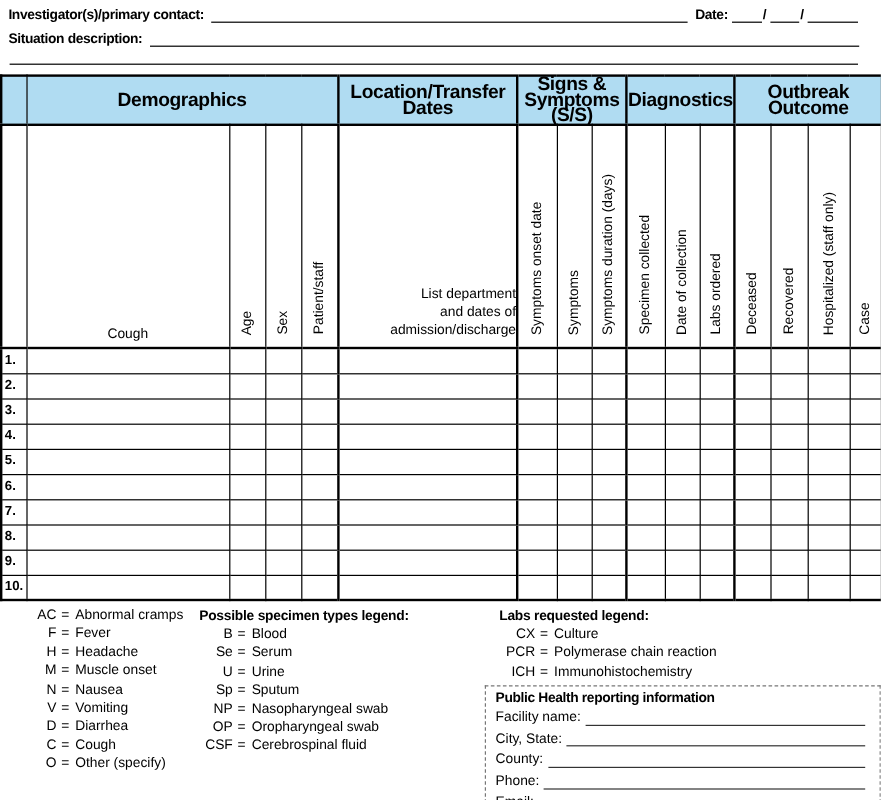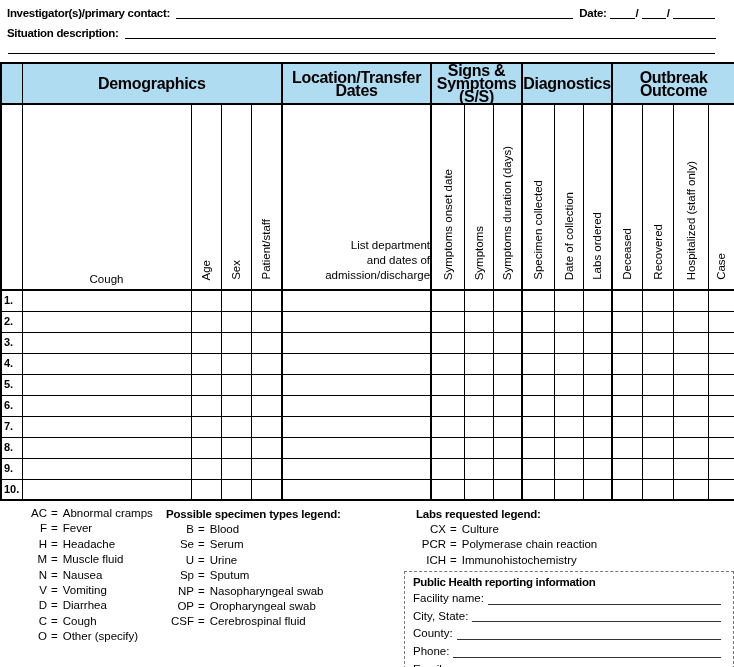--- a/index.html
+++ b/index.html
@@ -367,21 +367,21 @@
 
           <div class="li">
             <span class="code">H</span>
             <span class="eq">=</span>
             <span class="desc">Headache</span>
           </div>
 
           <div class="li">
             <span class="code">M</span>
             <span class="eq">=</span>
-            <span class="desc">Muscle fluid</span>
+            <span class="desc">Muscle onset</span>
           </div>
 
           <div class="li">
             <span class="code">N</span>
             <span class="eq">=</span>
             <span class="desc">Nausea</span>
           </div>
 
           <div class="li">
             <span class="code">V</span>

